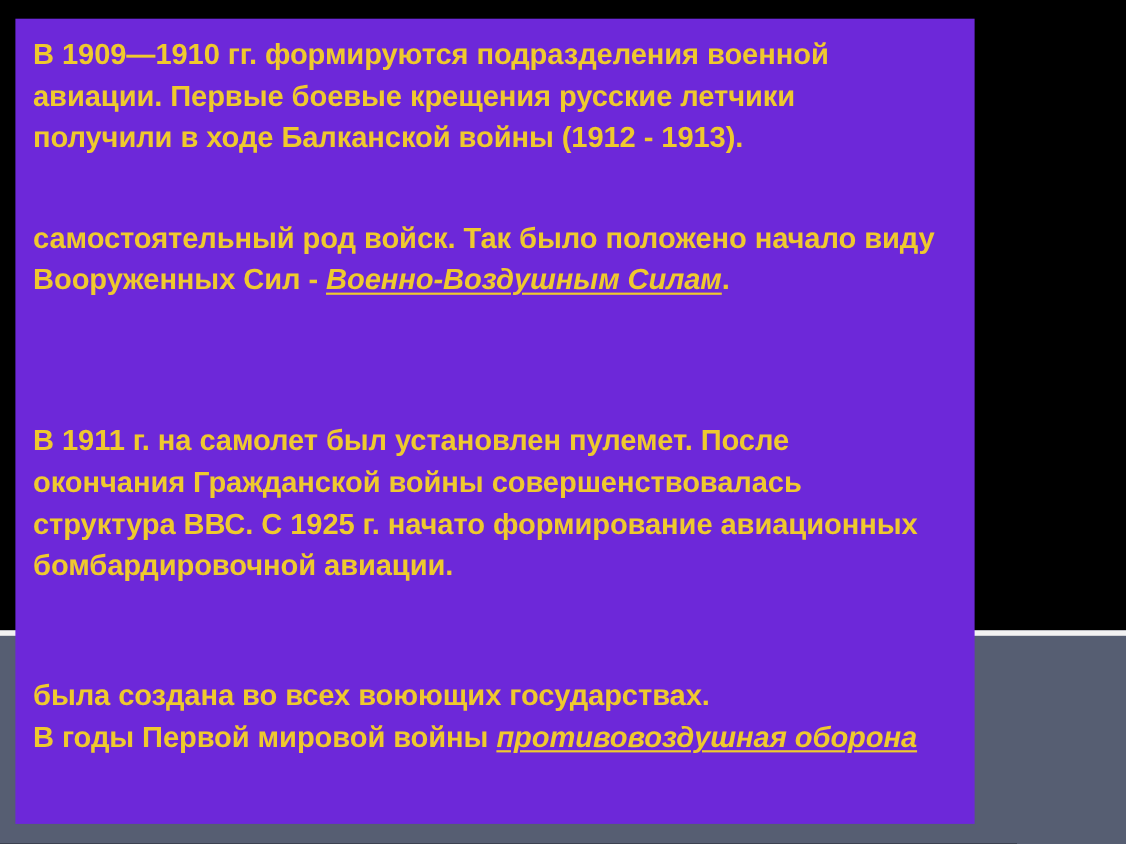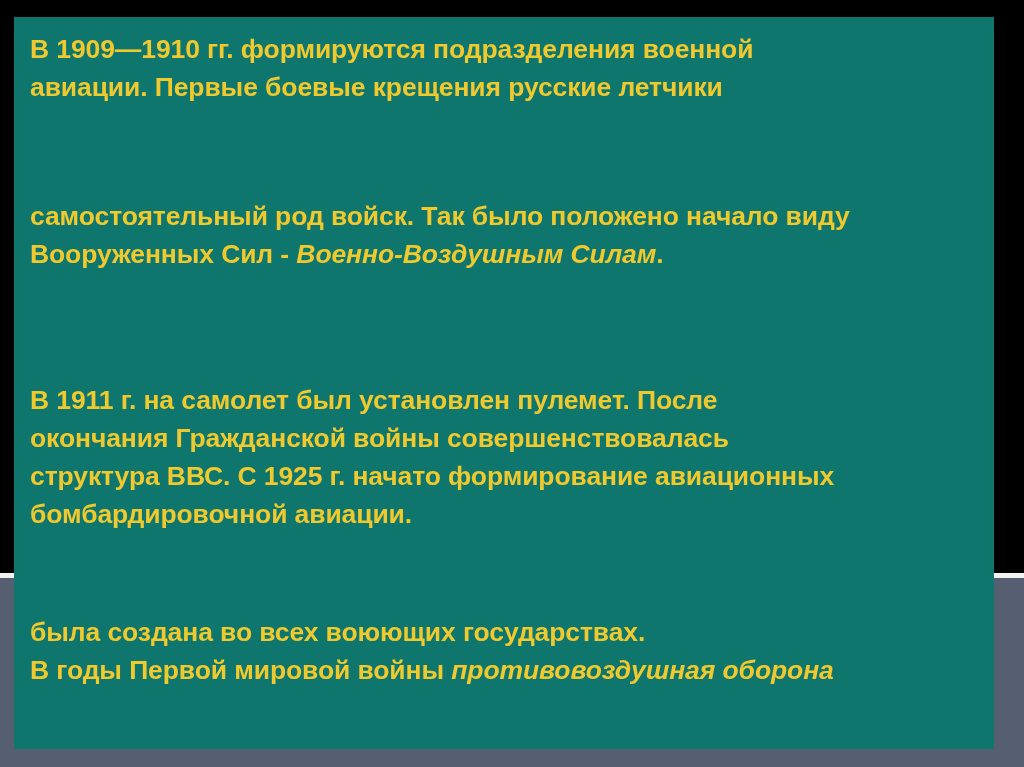--- a/index.html
+++ b/index.html
@@ -39,23 +39,23 @@
     width: 1024px;
     height: 5px;
     background: #F2F2F2;
   }
 
   
   #slide {
     position: absolute;
     left: 14px;
     top: 17px;
-    width: 980px;
+    width: 872px;
     height: 732px;
-    background: #0f766e;
+    background: #6d28d9;
     box-sizing: border-box;
     padding: 0;
   }
 
   #slide-body {
     position: absolute;
     left: 16px;
     top: 0px;
     right: 10px;
     color: #EFC92E;
@@ -65,20 +65,21 @@
     letter-spacing: -0.1px;
   }
 
   .para {
     margin: 0;
     padding: 0;
   }
 
   .em-italic-underline {
     font-style: italic;
+    text-decoration: underline;
     text-underline-offset: 3px;
     text-decoration-thickness: 2px;
   }
 
   
   .p1 { position: absolute; top: 13px;  left: 0; right: 0; }
   .p2 { position: absolute; top: 180px; left: 0; right: 0; }
   .p3 { position: absolute; top: 364px; left: 0; right: 0; }
   .p4 { position: absolute; top: 596px; left: 0; right: 0; }
 </style>
@@ -89,20 +90,21 @@
 
   <div id="lower-band"></div>
   <div id="band-separator"></div>
 
   <div id="slide">
     <div id="slide-body">
 
       <div class="para p1">
         <div>В 1909—1910 гг. формируются подразделения военной</div>
         <div>авиации. Первые боевые крещения русские летчики</div>
+        <div>получили в ходе Балканской войны (1912 - 1913).</div>
       </div>
 
       <div class="para p2">
         <div>самостоятельный род войск. Так было положено начало виду</div>
         <div><span>Вооруженных Сил -  </span><span class="em-italic-underline">Военно-Воздушным Силам</span><span>.</span></div>
       </div>
 
       <div class="para p3">
         <div>В 1911 г. на самолет был установлен пулемет. После</div>
         <div>окончания Гражданской войны совершенствовалась</div>

